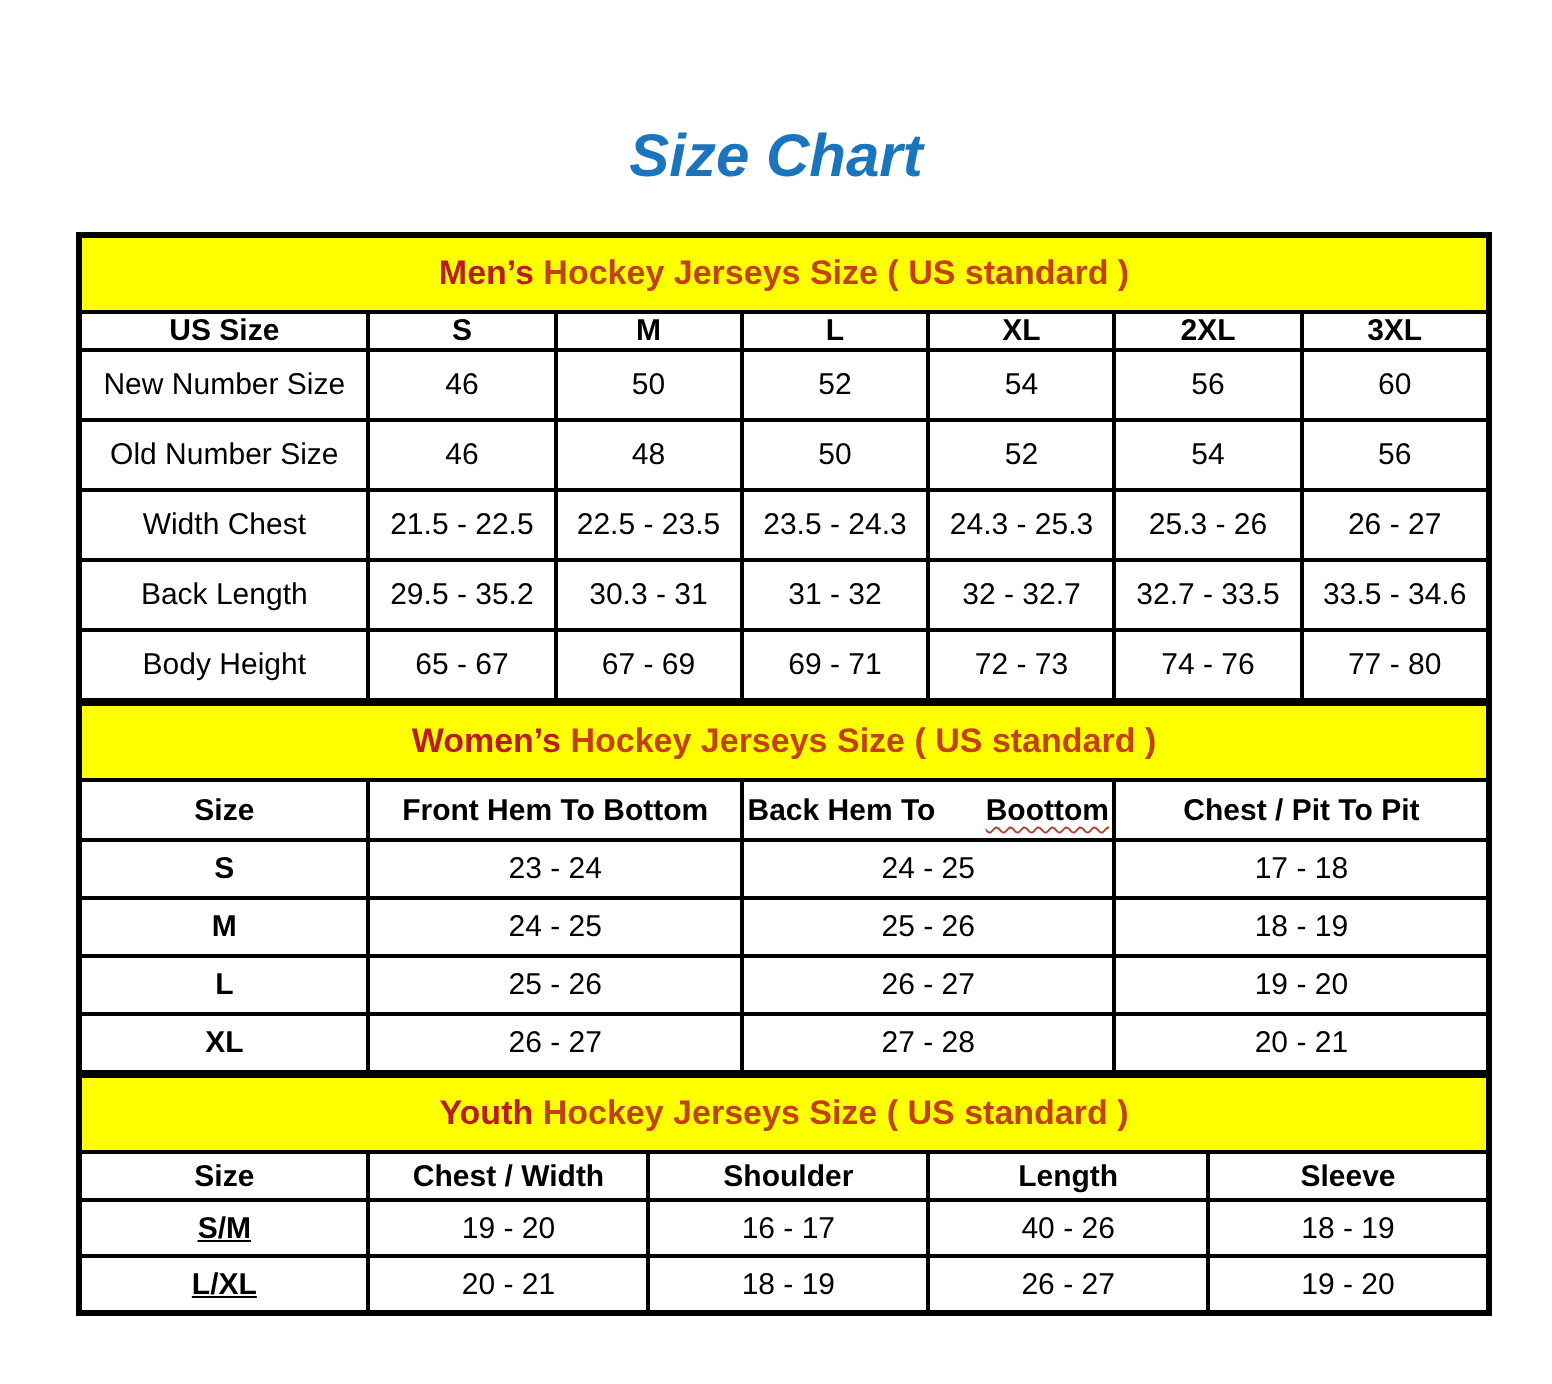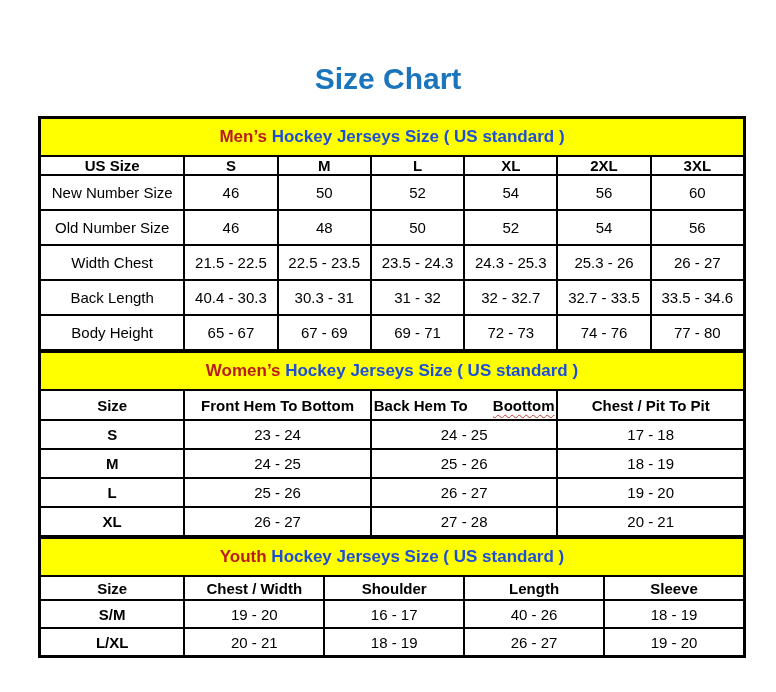--- a/index.html
+++ b/index.html
@@ -10,20 +10,21 @@
     color: #000000;
     overflow: hidden;
   }
   .page-title {
     margin-top: 62px;
     text-align: center;
     font-size: 30px;
     font-weight: bold;
     color: #1B75BC;
     letter-spacing: 0px;
+    font-style: italic;
   }
   .chart-wrap {
     margin: 20px 0 0 38px;
     width: 708px;
     border: 1px solid #000;
   }
   table {
     width: 100%;
     border-collapse: collapse;
     table-layout: fixed;
@@ -36,30 +37,30 @@
     overflow: hidden;
     white-space: nowrap;
   }
   tr.banner-row td {
     background: #FFFF00;
     height: 38px;
     font-size: 17px;
     font-weight: bold;
   }
   .banner-highlight { color: #b91c1c; }
-  .banner-rest { color: #1d4ed8; }
+  .banner-rest { color: #c2410c; }
   tr.header-row th { font-weight: bold; }
   .mens  tr.header-row th { height: 15px; }
   .mens  tr.data-row  td { height: 35px; font-weight: normal; }
   .womens tr.header-row th { height: 30px; }
   .womens tr.data-row td { height: 29px; font-weight: normal; }
   .womens tr.data-row td:first-child { font-weight: bold; }
   .youth tr.header-row th { height: 24px; }
   .youth tr.data-row td { height: 28px; font-weight: normal; }
-  .youth tr.data-row td:first-child { font-weight: bold; }
+  .youth tr.data-row td:first-child { font-weight: bold; text-decoration: underline; }
   .squiggle {
     text-decoration-line: underline;
     text-decoration-style: wavy;
     text-decoration-color: #C0392B;
     text-decoration-thickness: 1px;
     text-underline-offset: 3px;
     margin-left: 21px;
   }
 </style>
 </head>
@@ -114,21 +115,21 @@
       <td>Width Chest</td>
       <td>21.5 - 22.5</td>
       <td>22.5 - 23.5</td>
       <td>23.5 - 24.3</td>
       <td>24.3 - 25.3</td>
       <td>25.3 - 26</td>
       <td>26 - 27</td>
     </tr>
     <tr class="data-row">
       <td>Back Length</td>
-      <td>40.4 - 30.3</td>
+      <td>29.5 - 35.2</td>
       <td>30.3 - 31</td>
       <td>31 - 32</td>
       <td>32 - 32.7</td>
       <td>32.7 - 33.5</td>
       <td>33.5 - 34.6</td>
     </tr>
     <tr class="data-row">
       <td>Body Height</td>
       <td>65 - 67</td>
       <td>67 - 69</td>

